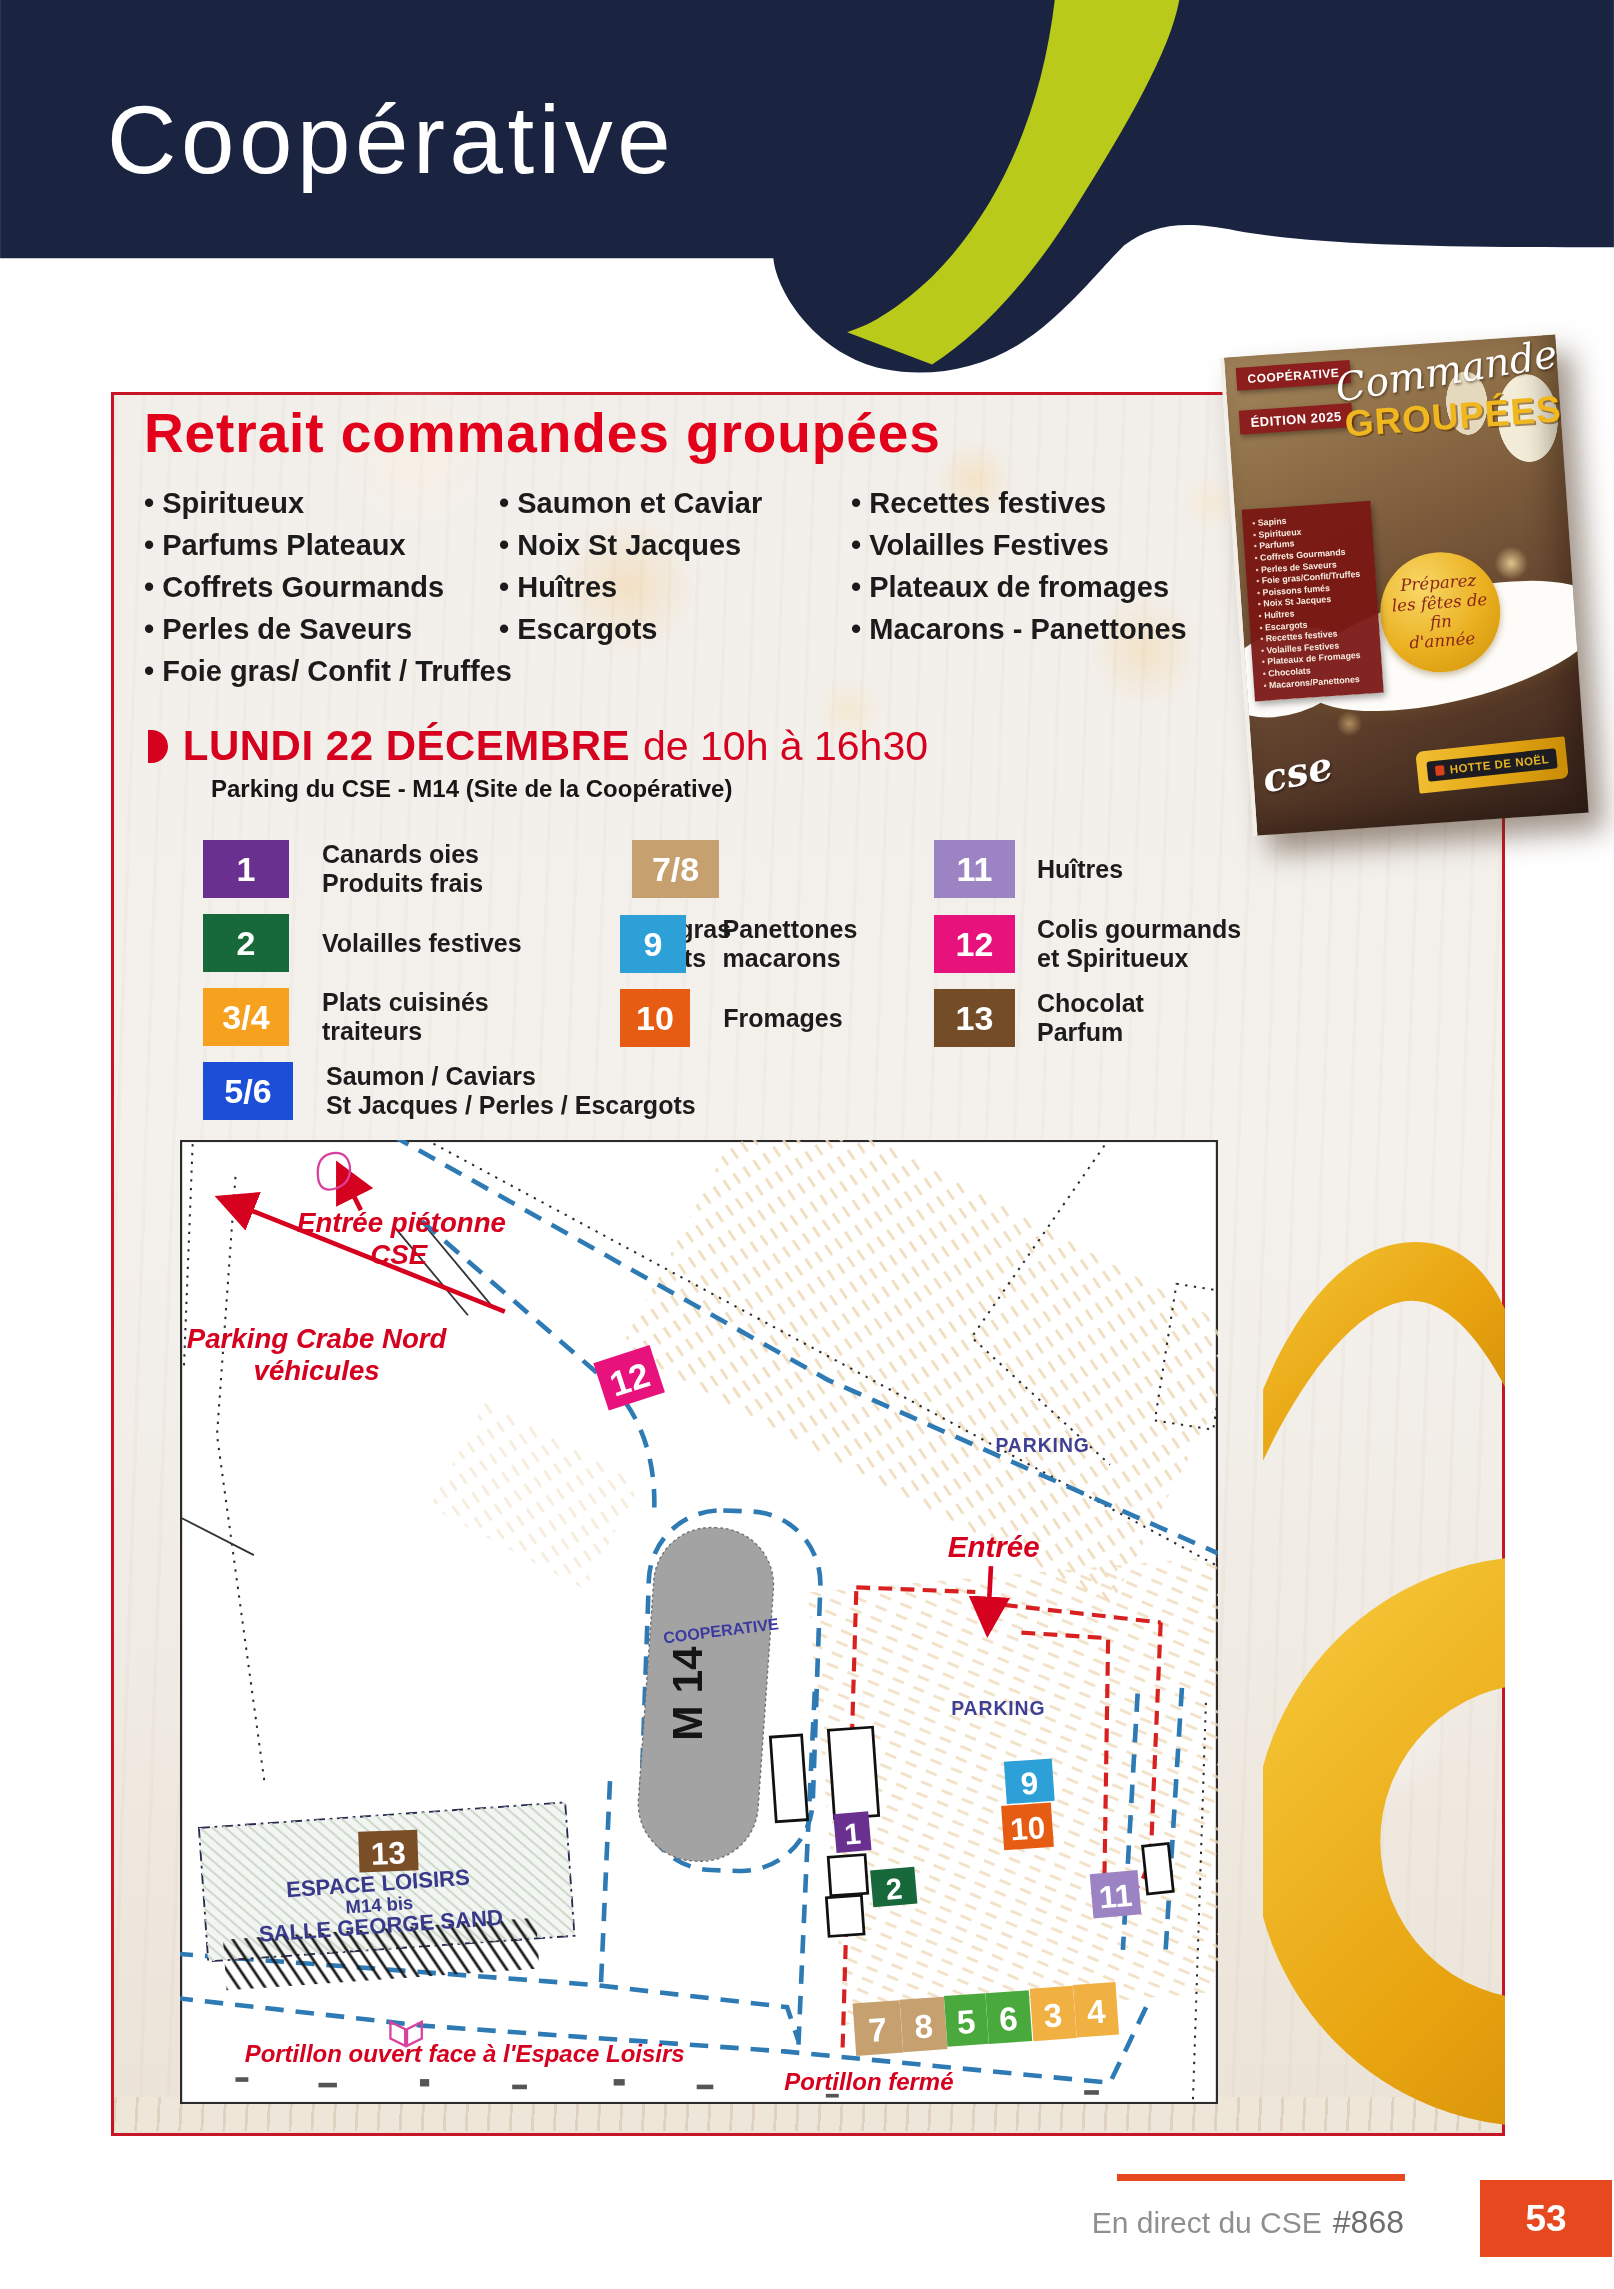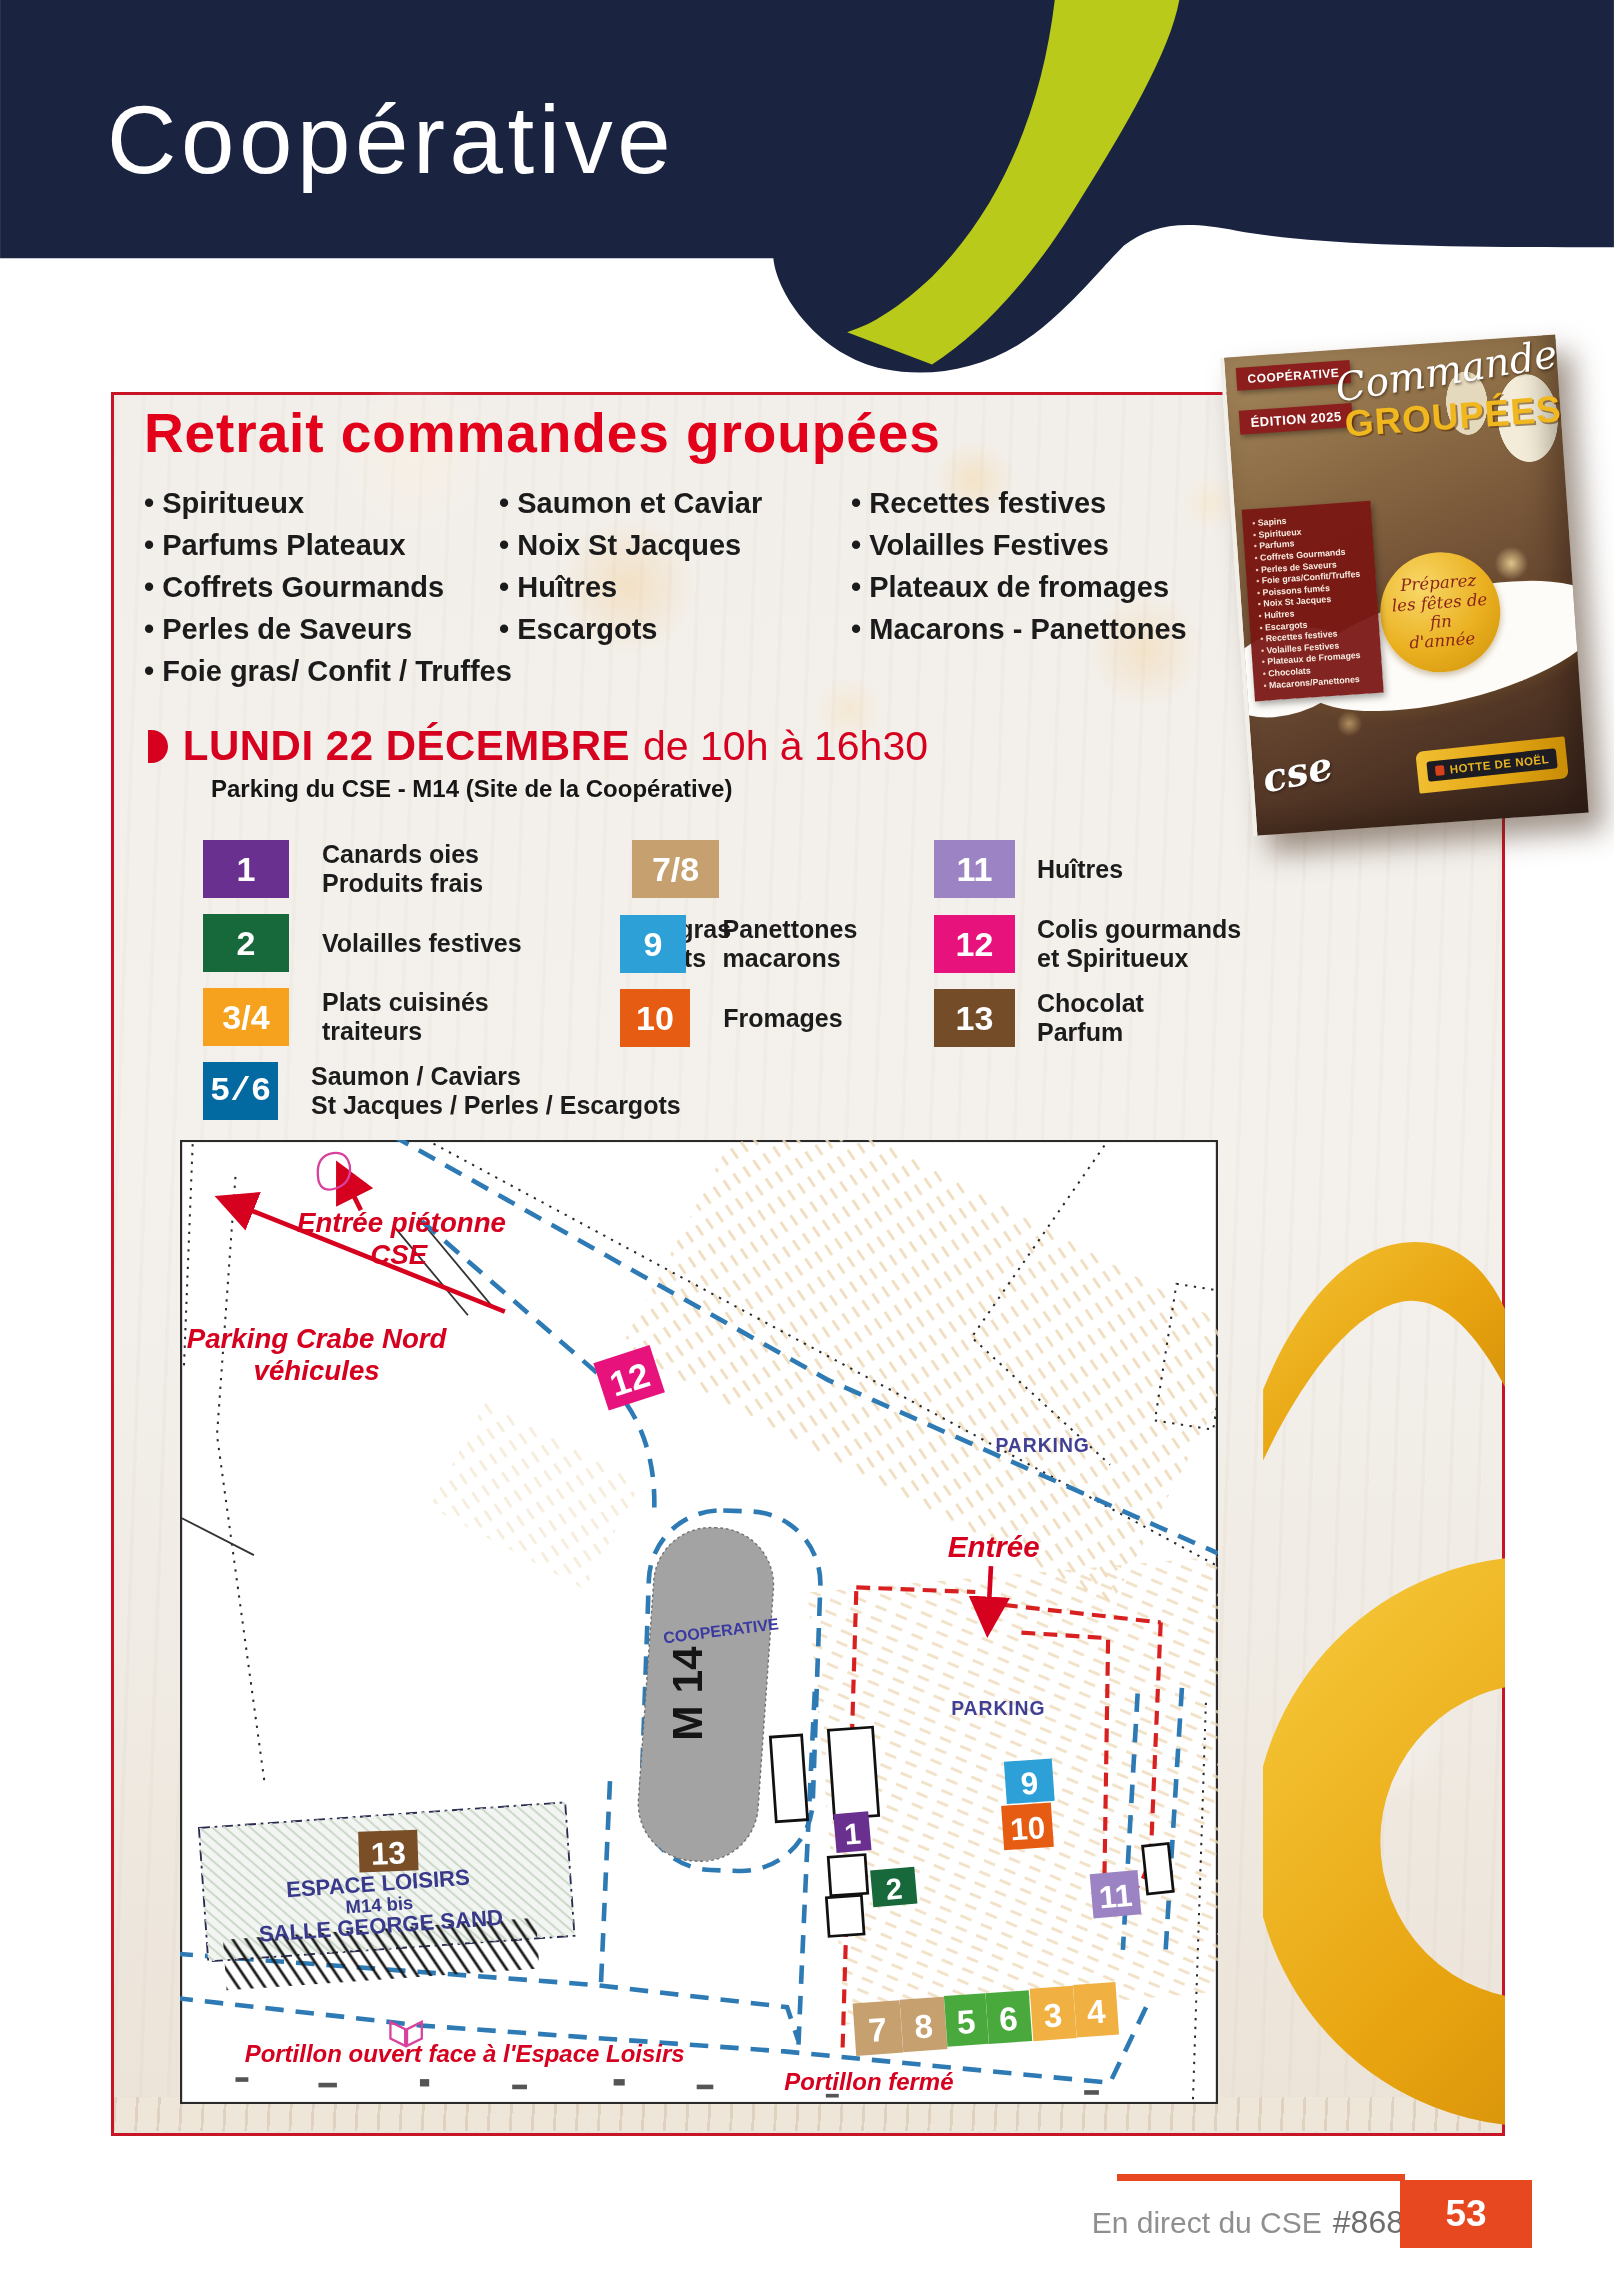--- a/index.html
+++ b/index.html
@@ -90,21 +90,21 @@
     background:linear-gradient(100deg,#f2c033,#e0a312 60%,#c88c06);transform:rotate(-2deg);
     display:flex;align-items:center;justify-content:center;}
   #cat-banner-inner{background:#1d1c22;border-radius:2.8px;padding:3.7px 7.4px;display:flex;align-items:center;gap:5.5px;}
   #cat-banner-inner .ic{width:9.2px;height:9.2px;background:#d8401a;display:inline-block;border-radius:1.8px;}
   #cat-banner-inner span.t{color:#e8b421;font-size:11.5px;font-weight:bold;letter-spacing:0.5px;white-space:nowrap;}
 
   
   #footer-rule{position:absolute;left:1117px;top:2174px;width:288px;height:7.4px;background:#e8481f;z-index:3;}
   #footer-text{position:absolute;top:2204px;right:210px;z-index:3;font-size:30px;color:#8f8f8f;white-space:nowrap;}
   #footer-issue{font-weight:normal;color:#6e6e6e;font-size:32px;margin-left:11px;}
-  #page-num{position:absolute;left:1400px;top:2180px;width:132px;height:68px;background:#e8481f;z-index:3;
+  #page-num{position:absolute;left:1480px;top:2180px;width:132px;height:77px;background:#e8481f;z-index:3;
     color:#fff;font-size:37px;font-weight:bold;display:flex;align-items:center;justify-content:center;}
 </style>
 </head>
 <body>
 
 <svg id="header-svg" width="1614" height="406" viewBox="0 0 1749 440">
   <path d="M0,0 H1749 V268 C1560,268 1430,266 1340,250 C1280,238 1248,244 1218,266
            C1196,288 1175,315 1138,348 C1085,396 1018,412 958,400 C888,386 842,320 838,280 L0,280 Z" fill="#1a2340"></path>
   <path d="M1143,0 C1130,110 1090,220 1010,300 C975,333 945,352 918,360
            L1010,395 C1065,360 1118,300 1162,230 C1222,135 1268,55 1278,0 Z" fill="#b9ca1a"></path>
@@ -183,21 +183,21 @@
 <div class="lg-item" style="left:203px;top:988px;gap:33px;">
   <div class="lg-box" style="background:#f6a21f;width:86px;">
       <span>3/4</span>
     </div>
   <div class="lg-label">
       <div>Plats cuisinés</div>
       <div>traiteurs</div>
     </div>
 </div>
 <div class="lg-item" style="left:203px;top:1062px;gap:33px;">
-  <div class="lg-box" style="background:#0369a1;width:75px;font-family:Liberation Mono, monospace;">
+  <div class="lg-box" style="background:#1d4ed8;width:90px;">
       <span>5/6</span>
     </div>
   <div class="lg-label">
       <div>Saumon / Caviars</div>
       <div>St Jacques / Perles / Escargots</div>
     </div>
 </div>
 
 <div class="lg-item" style="left:620px;top:840px;gap:16.6px;flex-direction:column;">
   <div class="lg-box" style="background:#c6a06e;width:87px;">

